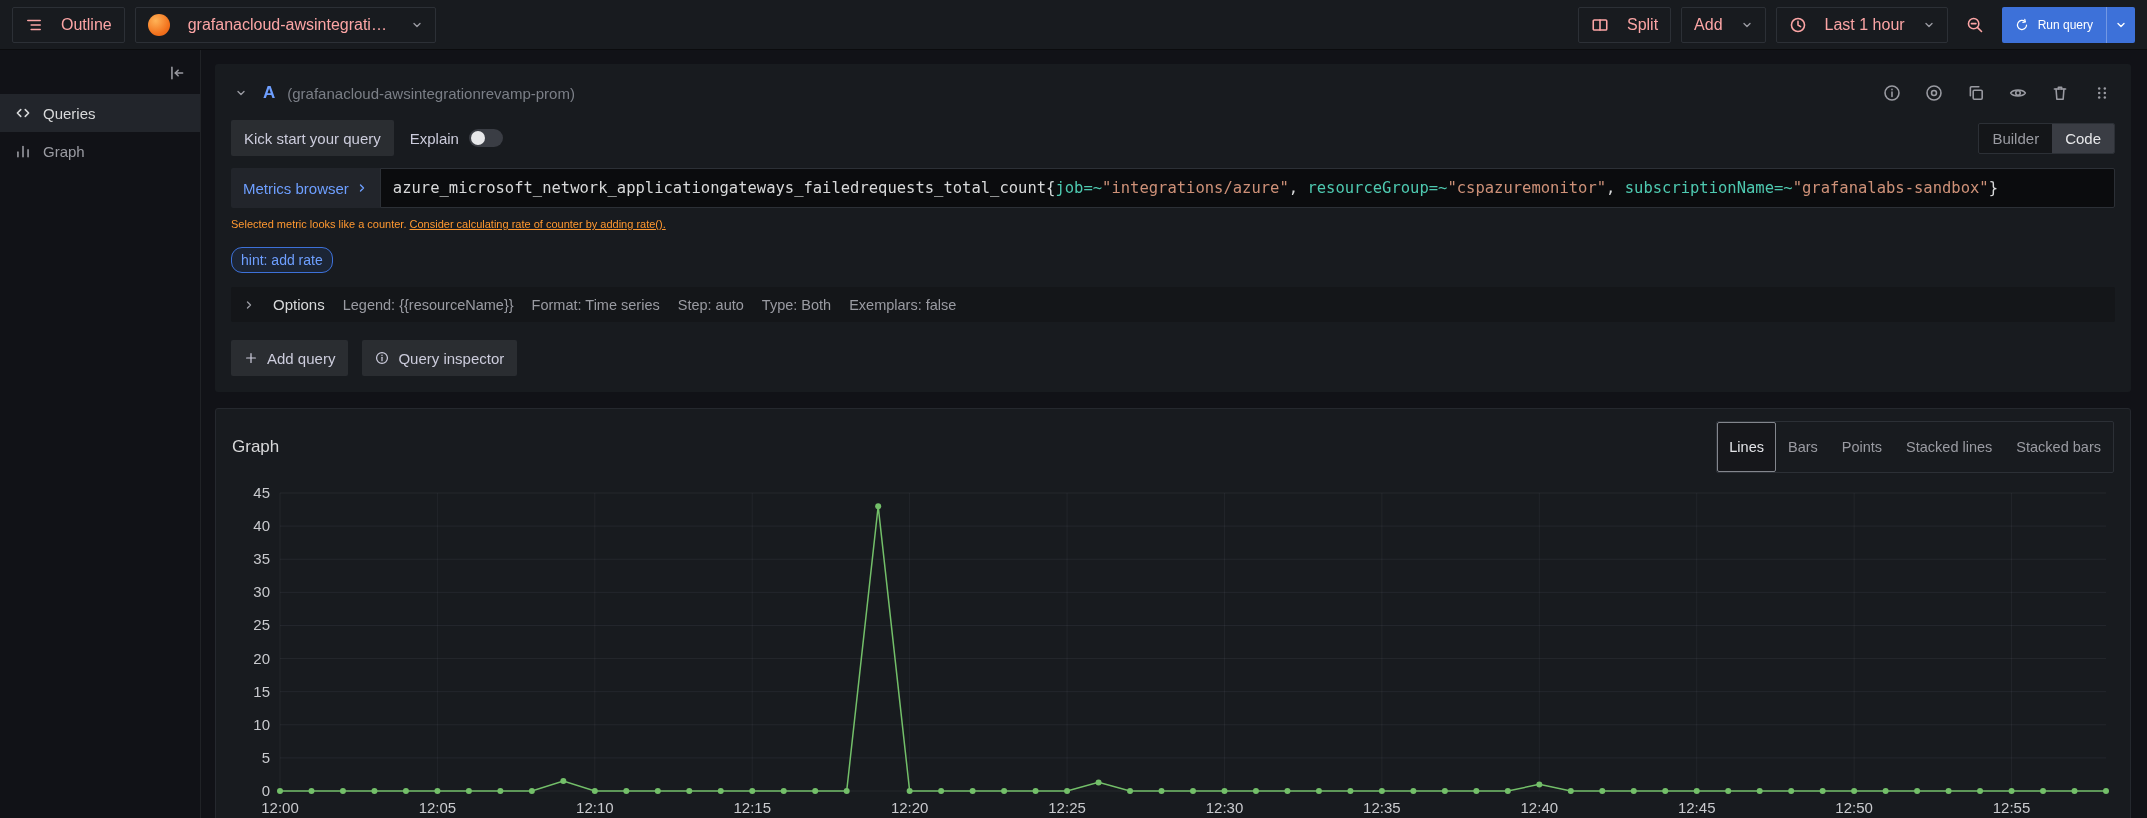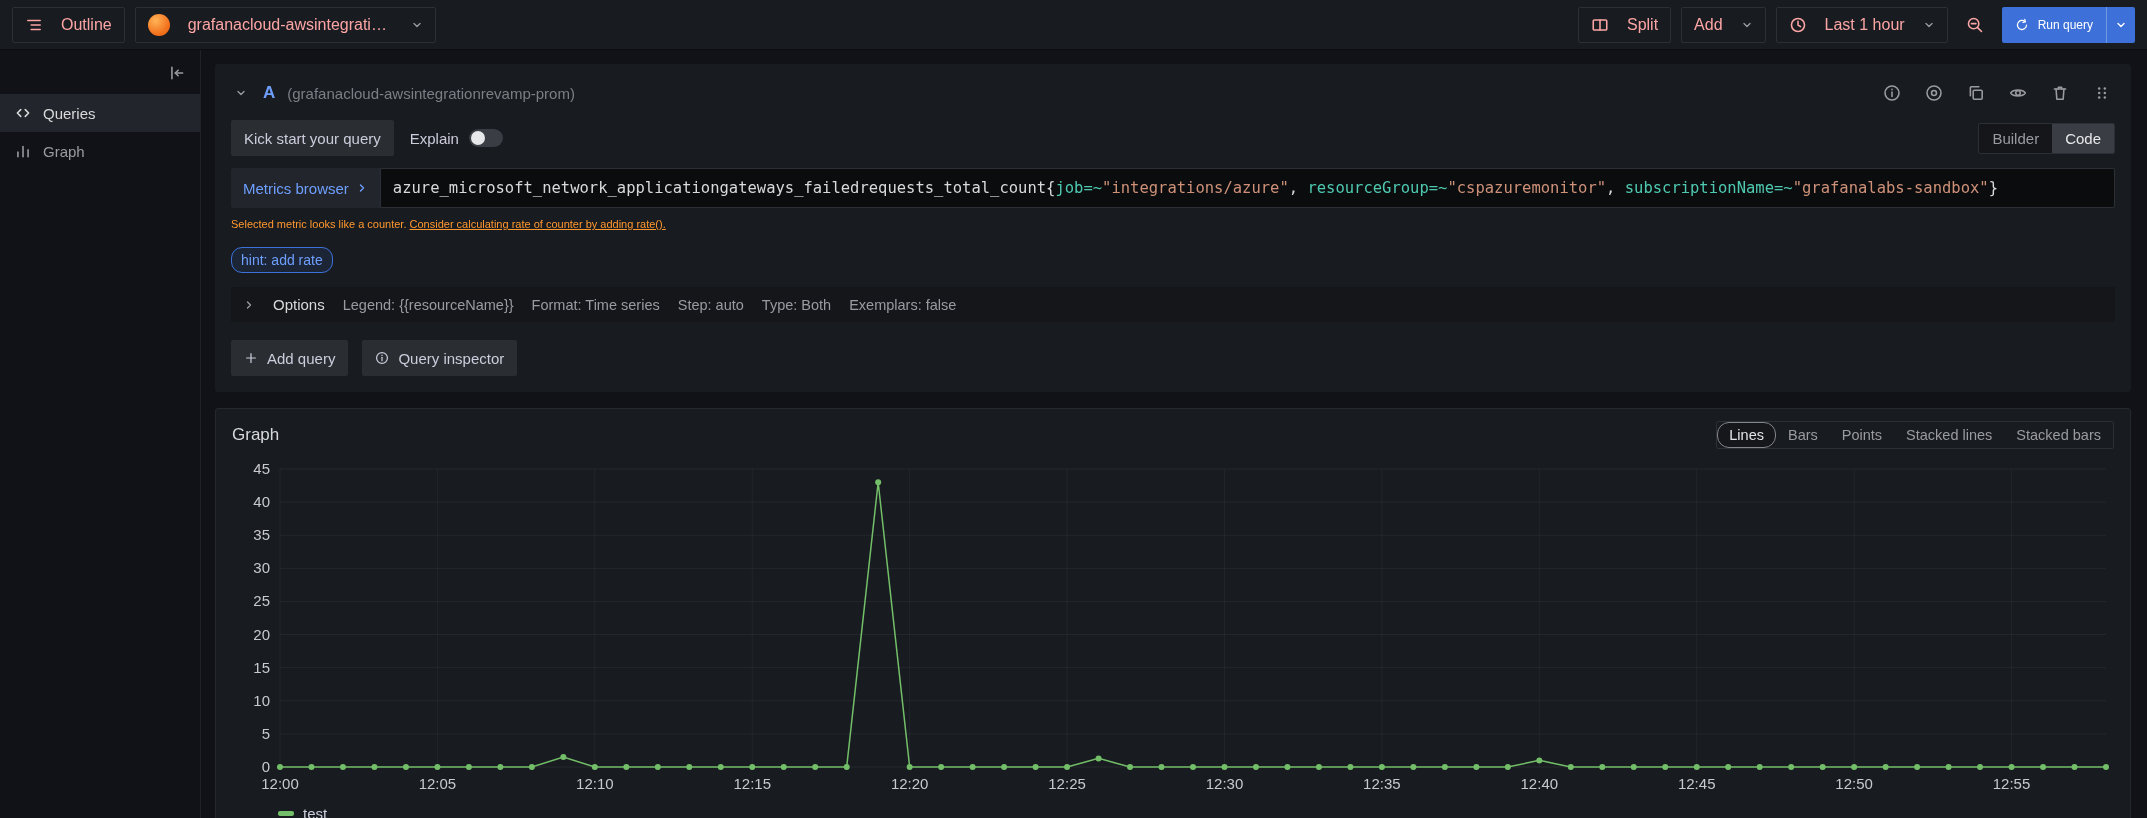--- a/index.html
+++ b/index.html
@@ -54,21 +54,21 @@
   .hint-btn{display:inline-flex;align-items:center;margin:9px 16px 0;padding:4px 9px;font-size:14px;color:#6e9fff;background:rgba(61,113,217,.12);border:1px solid #3d71d9;border-radius:11px;cursor:pointer}
   .options-bar{display:flex;align-items:center;gap:18px;margin:14px 16px 0;padding:9px 12px;background:#141619;border-radius:2px;cursor:pointer}
   .options-label{font-size:15px;color:#d8d9da;font-weight:500}
   .option-meta{font-size:14.5px;color:#9a9ba2}
   .qp-buttons{display:flex;gap:14px;margin:18px 16px 0}
   
   .graph-panel{margin-top:16px;background:#181b1f;border:1px solid #25282e;border-radius:3px;padding:12px 16px 10px}
   .gp-header{display:flex;align-items:center;justify-content:space-between;margin-bottom:8px}
   .gp-title{font-size:17px;font-weight:500;color:#d8d9da}
   .mode-group{display:inline-flex;border:1px solid #2c3036;border-radius:2px;font-size:14.5px}
-  .mode-opt{padding:4px 11px;color:#9a9ba2;border:1px solid transparent;border-radius:12px;cursor:pointer;white-space:nowrap}
+  .mode-opt{padding:16px 11px;color:#9a9ba2;border:1px solid transparent;border-radius:2px;cursor:pointer;white-space:nowrap}
   .mode-opt.active{border-color:#83868d;background:#16171b;color:#e3e4e8}
   .chart-area{width:100%}
   #chart-svg .tick{fill:#c8c9cd;font-size:15px;font-family:"Liberation Sans",sans-serif}
   .legend-row{display:flex;align-items:center;gap:9px;padding:4px 0 2px 46px;font-size:15px;color:#ccccdc}
   .legend-swatch{width:16px;height:5px;border-radius:2px;background:#73bf69;cursor:pointer}
 </style>
 </head>
 <body>
 
 <div class="topbar">

